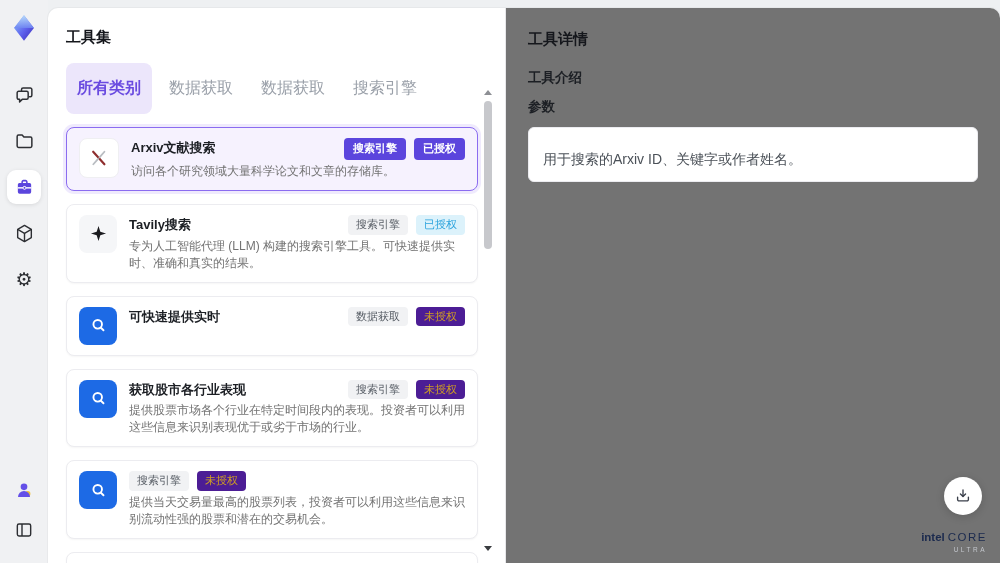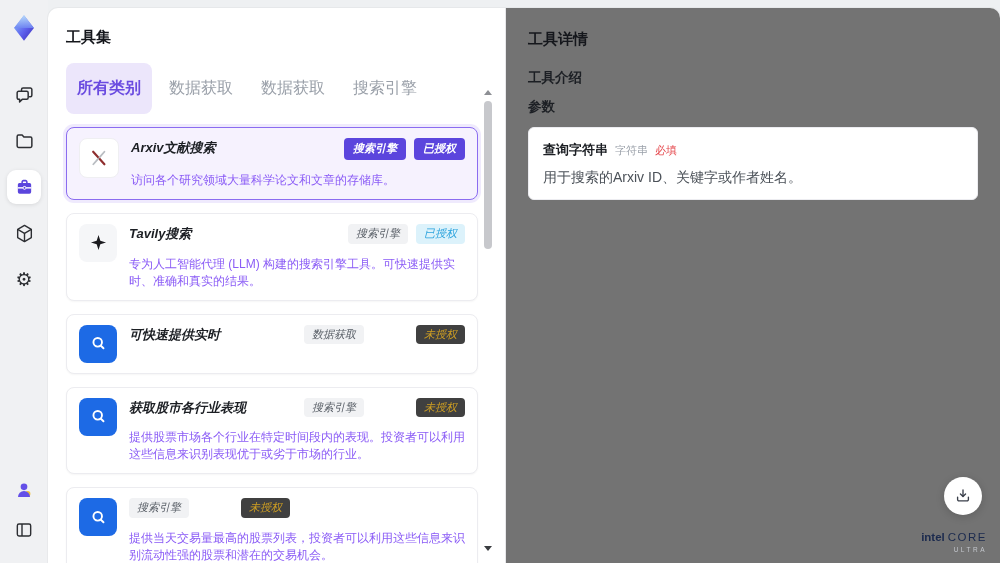--- a/index.html
+++ b/index.html
@@ -44,29 +44,29 @@
     background:#fff;box-shadow:0 1px 2px rgba(0,0,0,0.04);cursor:pointer;
   }
   .card.selected{
     border:1.5px solid #8b6cf0;background:#f6f2fe;
     box-shadow:0 0 0 3px rgba(139,108,240,0.14);
   }
   .tool-icon{width:38px;height:38px;border-radius:8px;flex:0 0 38px;display:flex;align-items:center;justify-content:center;background:#f5f6f8;}
   .tool-icon.white{background:#fff;border:1px solid #efeff2;}
   .tool-icon.blue{background:#1d6ae5;}
   .card-body{flex:1;min-width:0;}
-  .card-head{display:flex;justify-content:space-between;align-items:flex-start;gap:8px;font-style:italic;}
+  .card-head{display:flex;justify-content:space-between;align-items:flex-start;gap:8px;}
   .tool-name{font-size:13px;font-weight:bold;color:#1c1f24;line-height:19px;}
   .tags{display:flex;gap:8px;flex:0 0 auto;}
   .tag{font-size:11px;padding:3px 8px;border-radius:4px;line-height:1.25;white-space:nowrap;}
   .tag.cat{background:#f1f2f4;color:#565c64;}
   .tag.auth-blue{background:#dcf2fb;color:#2ba3dd;}
-  .tag.auth-yellow{background:#404040;color:#cf9f22;margin-left:44px;}
+  .tag.auth-yellow{background:#4c1d95;color:#cf9f22;}
   .tag.solid{background:#5b45dd;color:#fff;font-weight:bold;padding:4px 9px;}
-  .tool-desc{font-size:12px;color:#8b5cf6;line-height:17px;margin-top:12px;}
+  .tool-desc{font-size:12px;color:#737373;line-height:17px;margin-top:3px;}
 
   
   .scrollbar{position:absolute;right:12px;top:82px;bottom:12px;width:10px;}
   .sb-arrow{position:absolute;left:1px;width:0;height:0;border-left:4px solid transparent;border-right:4px solid transparent;}
   .sb-arrow.up{top:0;border-bottom:5px solid #8d8f94;}
   .sb-arrow.down{bottom:0;border-top:5px solid #3a3c40;}
   .sb-thumb{position:absolute;top:11px;left:1px;width:8px;height:148px;background:#c7c8cc;border-radius:4px;cursor:pointer;}
 
   
   .detail-panel{flex:1;background:#737373;border-left:1px solid #e7e7ea;box-sizing:border-box;padding:14px 22px;position:relative;}
@@ -310,25 +310,20 @@
     </div>
   </div>
 
   <div class="detail-panel">
     <div class="detail-title">工具详情</div>
 
     <div class="section-h">工具介绍</div>
 
     <div class="section-h">参数</div>
     <div class="box">
-      <div class="param-line">
-        <span class="param-name">查询字符串</span>
-        <span class="param-type">字符串</span>
-        <span class="param-req">必填</span>
-      </div>
       <div class="param-desc">用于搜索的Arxiv ID、关键字或作者姓名。</div>
     </div>
   </div>
 </div>
 
 <div class="fab">
   <span>
     <svg width="18" height="18" viewBox="0 0 24 24" fill="none" stroke="#3a3f4a" stroke-width="1.8" stroke-linecap="round" stroke-linejoin="round">
       <path d="M12 4 v8.2"></path>
       <path d="M8.6 9.2 L12 12.6 L15.4 9.2"></path>

